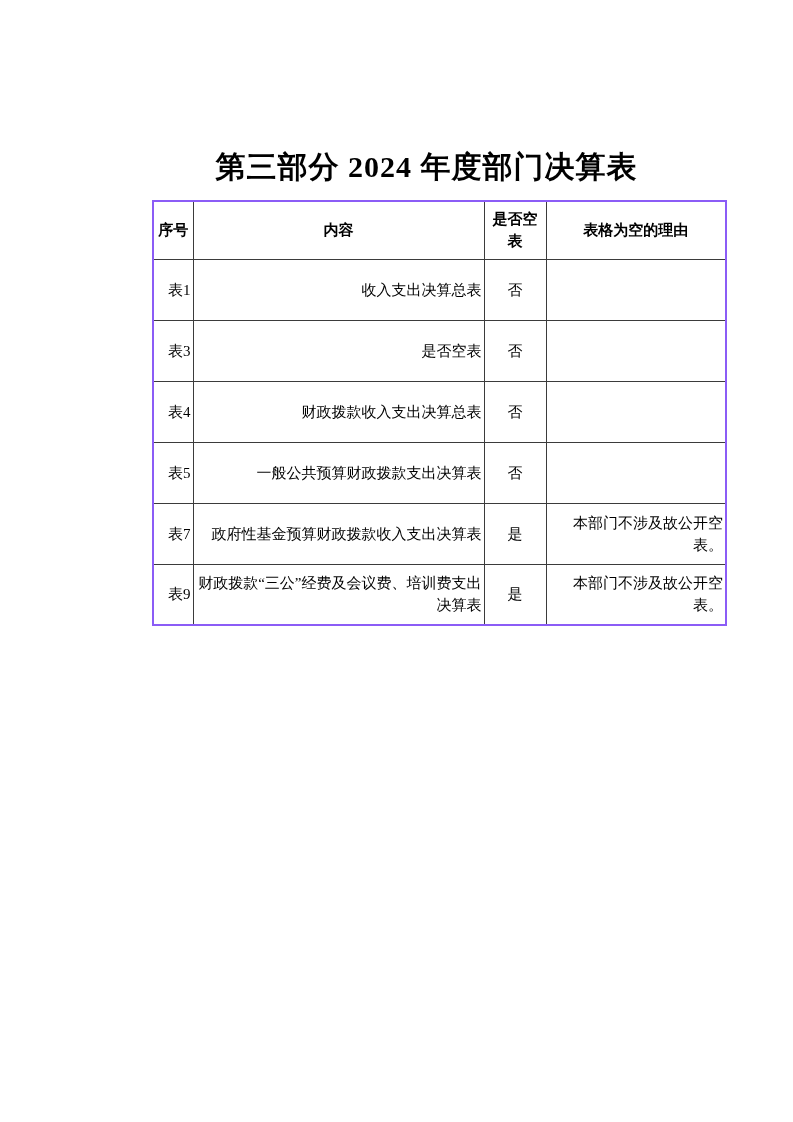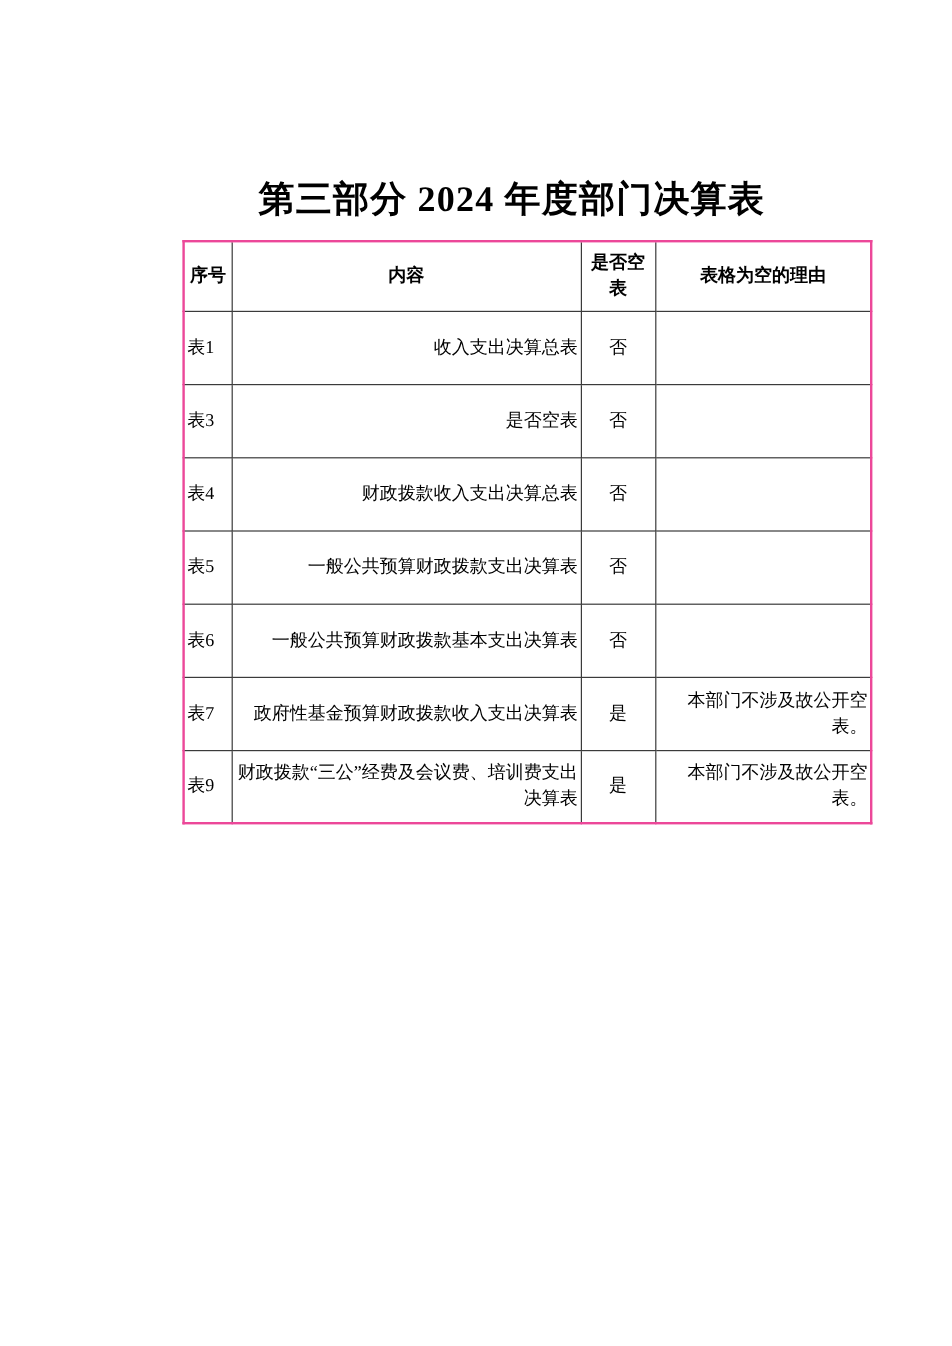--- a/index.html
+++ b/index.html
@@ -26,21 +26,21 @@
     color: #000000;
     letter-spacing: 1px;
   }
   table.doc-table {
     position: absolute;
     left: 122px;
     top: 170px;
     width: 573px;
     border-collapse: collapse;
     table-layout: fixed;
-    border: 2px solid #ec4899;
+    border: 2px solid #8b5cf6;
   }
   table.doc-table th,
   table.doc-table td {
     border: 1px solid #3b3b3b;
     font-size: 15px;
     line-height: 22px;
     vertical-align: middle;
     overflow: hidden;
   }
   table.doc-table th {
@@ -49,21 +49,21 @@
     height: 58px;
     text-align: center;
     padding: 0 2px;
   }
   table.doc-table td {
     font-family: "Liberation Serif", serif;
     font-weight: normal;
     height: 61px;
     padding: 0 2px;
   }
-  td.cell-serial { text-align: left; }
+  td.cell-serial { text-align: right; }
   td.cell-content { text-align: right; padding-left: 7px; padding-right: 6px; }
   td.cell-empty-flag { text-align: center; }
   td.cell-reason { text-align: right; padding-left: 3px; padding-right: 0; }
 </style>
 </head>
 <body>
 
 <div class="page">
 
   <div class="doc-title">第三部分 2024 年度部门决算表</div>
@@ -102,26 +102,20 @@
         <td class="cell-empty-flag">否</td>
         <td class="cell-reason"></td>
       </tr>
       <tr>
         <td class="cell-serial">表5</td>
         <td class="cell-content">一般公共预算财政拨款支出决算表</td>
         <td class="cell-empty-flag">否</td>
         <td class="cell-reason"></td>
       </tr>
       <tr>
-        <td class="cell-serial">表6</td>
-        <td class="cell-content">一般公共预算财政拨款基本支出决算表</td>
-        <td class="cell-empty-flag">否</td>
-        <td class="cell-reason"></td>
-      </tr>
-      <tr>
         <td class="cell-serial">表7</td>
         <td class="cell-content">政府性基金预算财政拨款收入支出决算表</td>
         <td class="cell-empty-flag">是</td>
         <td class="cell-reason">本部门不涉及故公开空表。</td>
       </tr>
       <tr>
         <td class="cell-serial">表9</td>
         <td class="cell-content">财政拨款“三公”经费及会议费、培训费支出决算表</td>
         <td class="cell-empty-flag">是</td>
         <td class="cell-reason">本部门不涉及故公开空表。</td>

